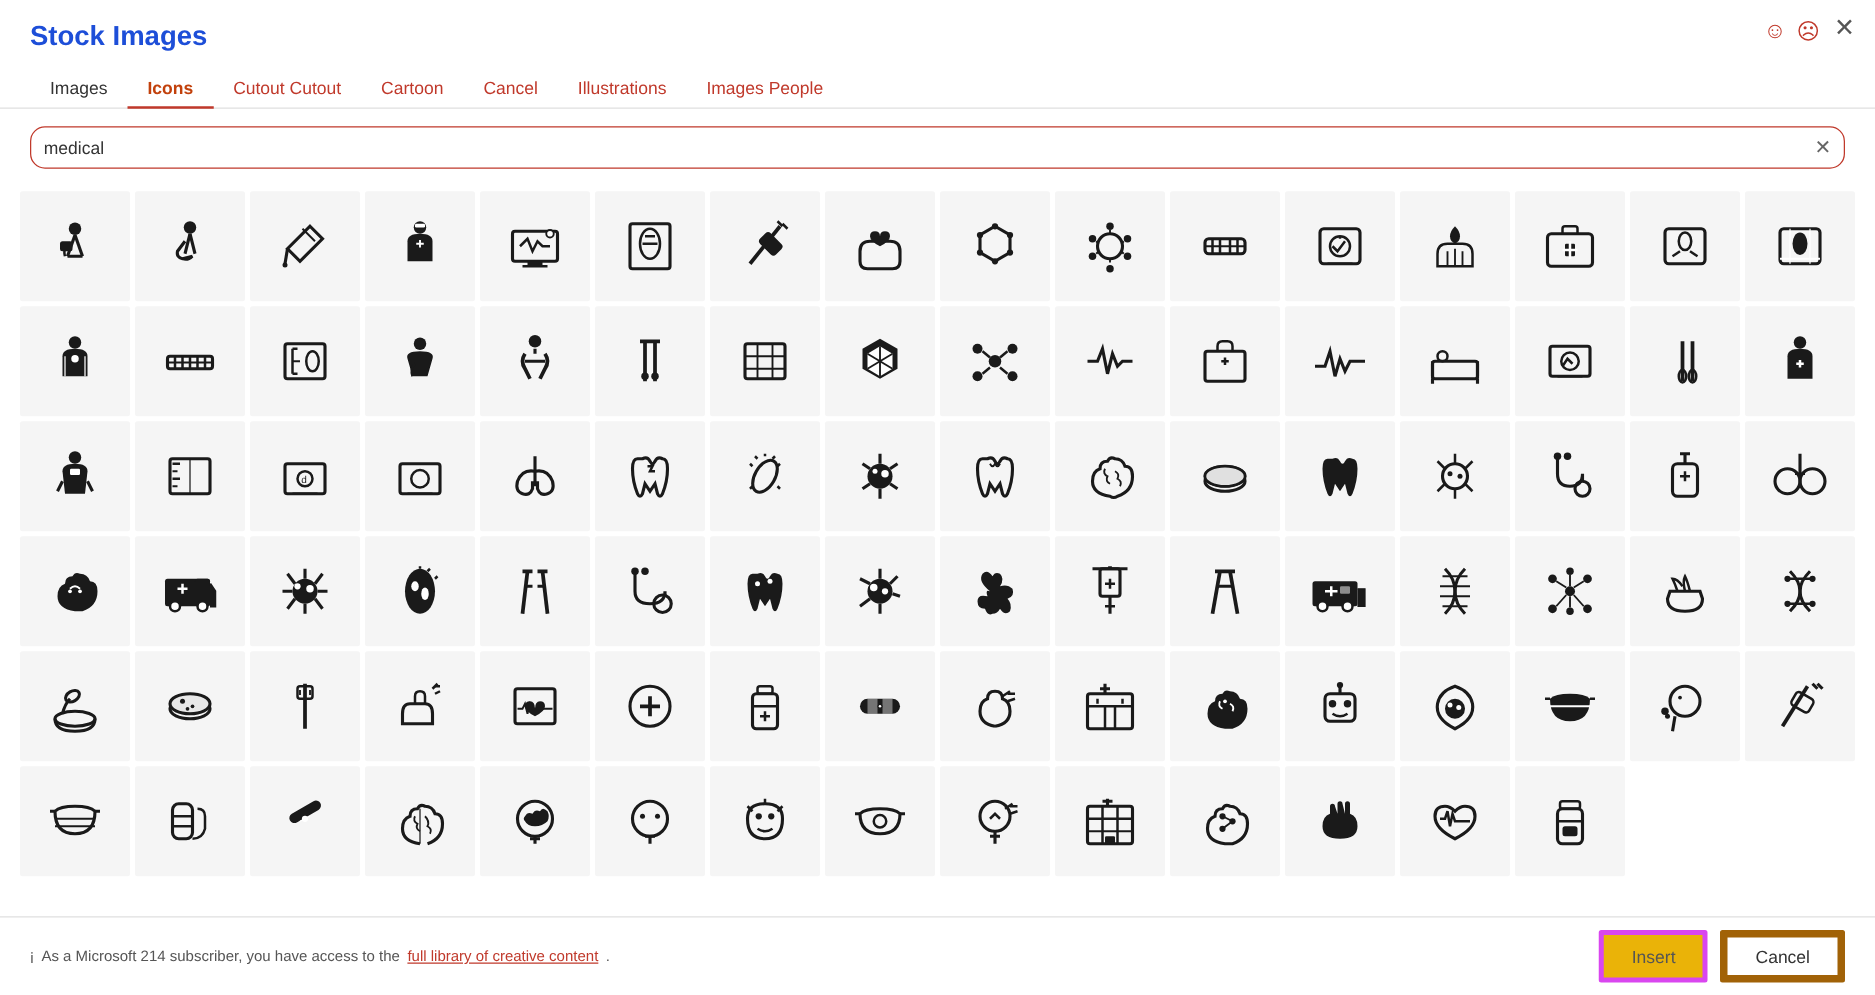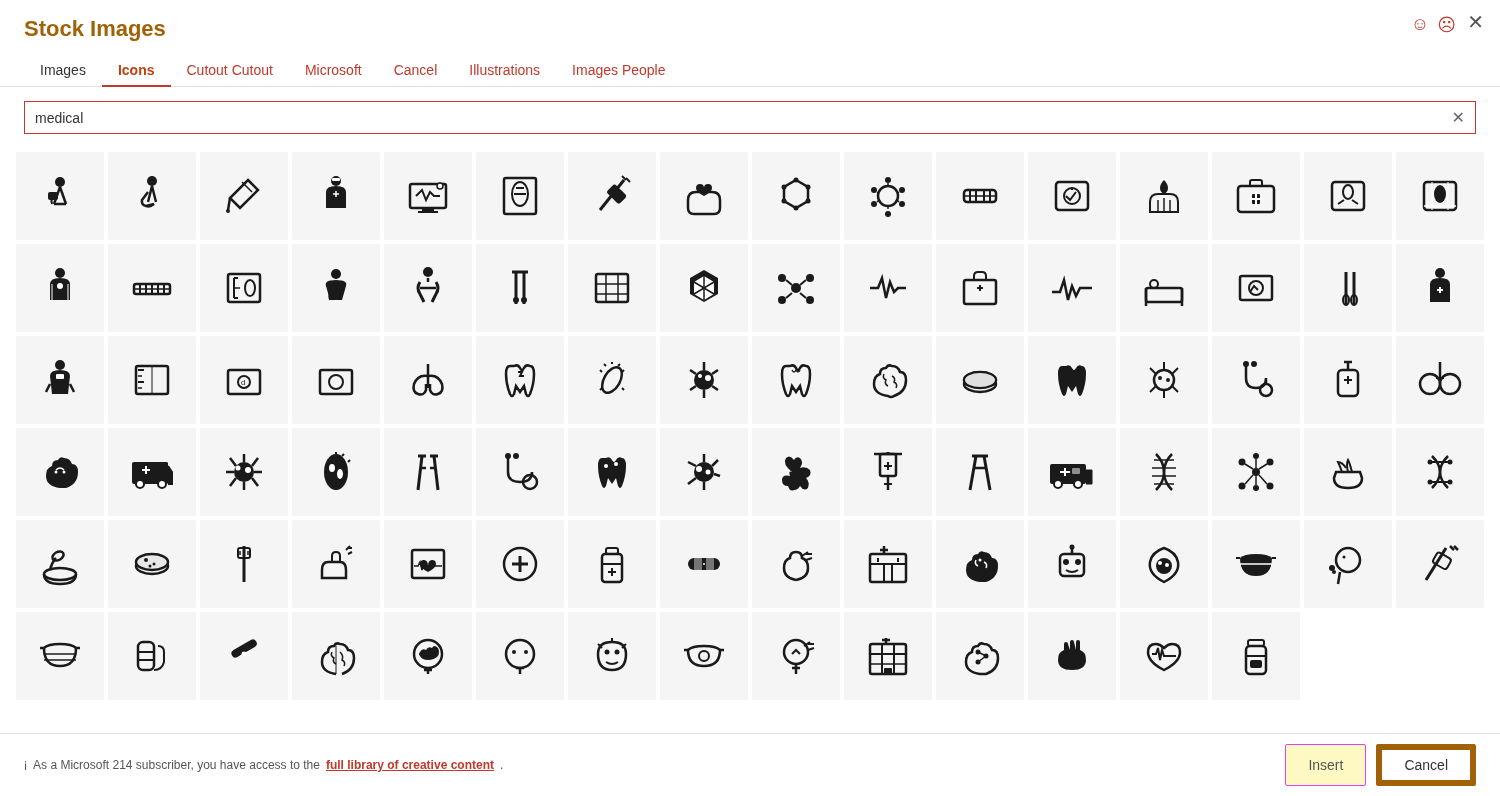--- a/index.html
+++ b/index.html
@@ -17,21 +17,21 @@
     .dialog-header {
       display: flex;
       align-items: center;
       justify-content: space-between;
       padding: 16px 24px 0 24px;
     }
 
     .dialog-title {
       font-size: 22px;
       font-weight: 600;
-      color: #a16207;
+      color: #1d4ed8;
     }
 
     .close-btn {
       position: absolute;
       top: 10px;
       right: 16px;
       background: none;
       border: none;
       font-size: 20px;
       cursor: pointer;
@@ -91,21 +91,21 @@
     }
 
     .search-container {
       padding: 14px 24px;
     }
 
     .search-box {
       width: 100%;
       display: flex;
       border: 1.5px solid #c0392b;
-      border-radius: 0;
+      border-radius: 12px;
       padding: 6px 10px;
     }
 
     .search-input {
       flex: 1;
       border: none;
       outline: none;
       font-size: 14px;
       font-family: 'Segoe UI', Arial, sans-serif;
       color: #333;
@@ -163,39 +163,38 @@
       color: #555;
       display: flex;
       align-items: center;
       gap: 6px;
     }
 
     .footer-link {
       color: #c0392b;
       text-decoration: underline;
       cursor: pointer;
-      font-weight: bold;
     }
 
     .footer-buttons {
       display: flex;
       gap: 10px;
     }
 
     .btn {
       padding: 7px 22px;
       font-size: 14px;
       border-radius: 2px;
       cursor: pointer;
       font-family: 'Segoe UI', Arial, sans-serif;
     }
 
     .btn-insert {
-      background: #fef9c3;
-      border: 1px solid #d946ef;
+      background: #eab308;
+      border: 4px solid #d946ef;
       color: #555;
     }
 
     .btn-cancel {
       background: #fff;
       border: 6px solid #a16207;
       color: #333;
     }
   </style>
 </head>
@@ -211,21 +210,21 @@
   </div>
 
   <div class="dialog-header">
     <span class="dialog-title">Stock Images</span>
   </div>
 
   <div class="tabs">
     <button class="tab">Images</button>
     <button class="tab active">Icons</button>
     <button class="tab">Cutout Cutout</button>
-    <button class="tab">Microsoft</button>
+    <button class="tab">Cartoon</button>
     <button class="tab">Cancel</button>
     <button class="tab">Illustrations</button>
     <button class="tab">Images People</button>
   </div>
 
   <div class="search-container">
     <div class="search-box">
       <input class="search-input" type="text" value="medical" style="">
       <button class="search-clear">✕</button>
     </div>

